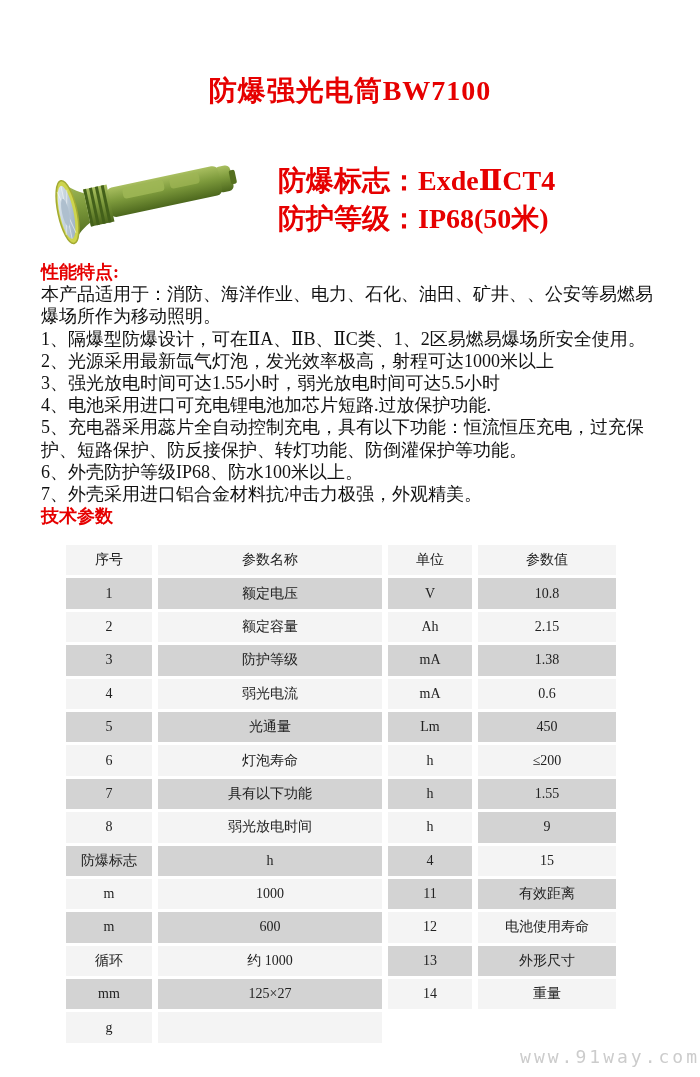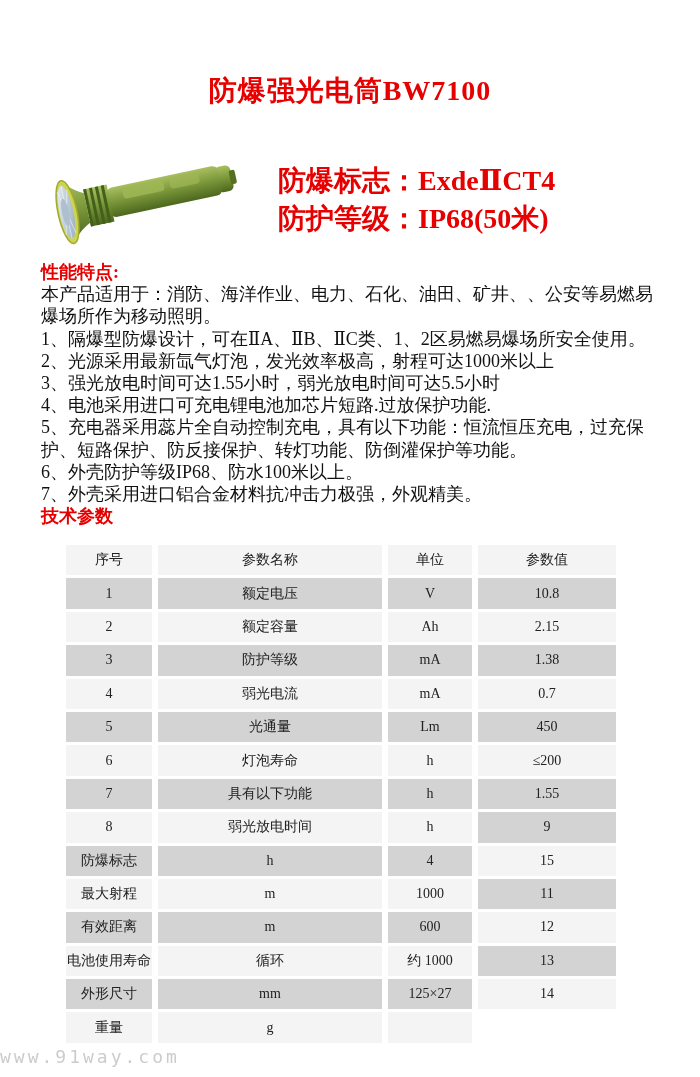--- a/index.html
+++ b/index.html
@@ -32,21 +32,21 @@
     column-gap:6px; row-gap:3px;
   }
   .cell{
     height:30.4px; display:flex; align-items:center; justify-content:center;
     font-size:14px; color:#222; text-align:center;
   }
   .head{ background:var(--row-light); }
   .gray{ background:var(--row-gray); }
   .light{ background:var(--row-light); }
   .watermark{
-    position:absolute; top:1046px; left:0; width:100%; text-align:left;
+    position:absolute; top:1046px; left:0; width:100%; text-align:right;
     font-family:"DejaVu Sans Mono",monospace; font-size:18px;
     letter-spacing:3px; color:#cccccc;
   }
 </style>
 </head>
 <body>
 
 <div class="page">
 
   <div class="title">防爆强光电筒BW7100</div>
@@ -115,42 +115,41 @@
       <div class="cell light">额定容量</div>
       <div class="cell light">Ah</div>
       <div class="cell light">2.15</div>
       <div class="cell gray">3</div>
       <div class="cell gray">防护等级</div>
       <div class="cell gray">mA</div>
       <div class="cell gray">1.38</div>
       <div class="cell light">4</div>
       <div class="cell light">弱光电流</div>
       <div class="cell light">mA</div>
-      <div class="cell light">0.7</div>
+      <div class="cell light">0.6</div>
       <div class="cell gray">5</div>
       <div class="cell gray">光通量</div>
       <div class="cell gray">Lm</div>
       <div class="cell gray">450</div>
       <div class="cell light">6</div>
       <div class="cell light">灯泡寿命</div>
       <div class="cell light">h</div>
       <div class="cell light">≤200</div>
       <div class="cell gray">7</div>
       <div class="cell gray">具有以下功能</div>
       <div class="cell gray">h</div>
       <div class="cell gray">1.55</div>
       <div class="cell light">8</div>
       <div class="cell light">弱光放电时间</div>
       <div class="cell light">h</div>
       <div class="cell gray">9</div>
       <div class="cell gray">防爆标志</div>
       <div class="cell gray">h</div>
       <div class="cell gray">4</div>
       <div class="cell light">15</div>
-      <div class="cell light">最大射程</div>
       <div class="cell light">m</div>
       <div class="cell light">1000</div>
       <div class="cell gray">11</div>
       <div class="cell gray">有效距离</div>
       <div class="cell gray">m</div>
       <div class="cell gray">600</div>
       <div class="cell light">12</div>
       <div class="cell light">电池使用寿命</div>
       <div class="cell light">循环</div>
       <div class="cell light">约 1000</div>

